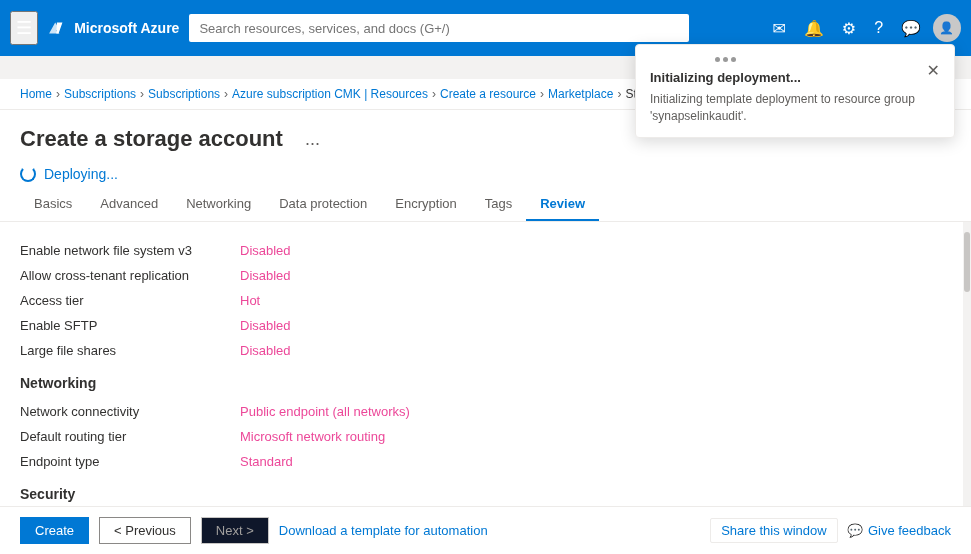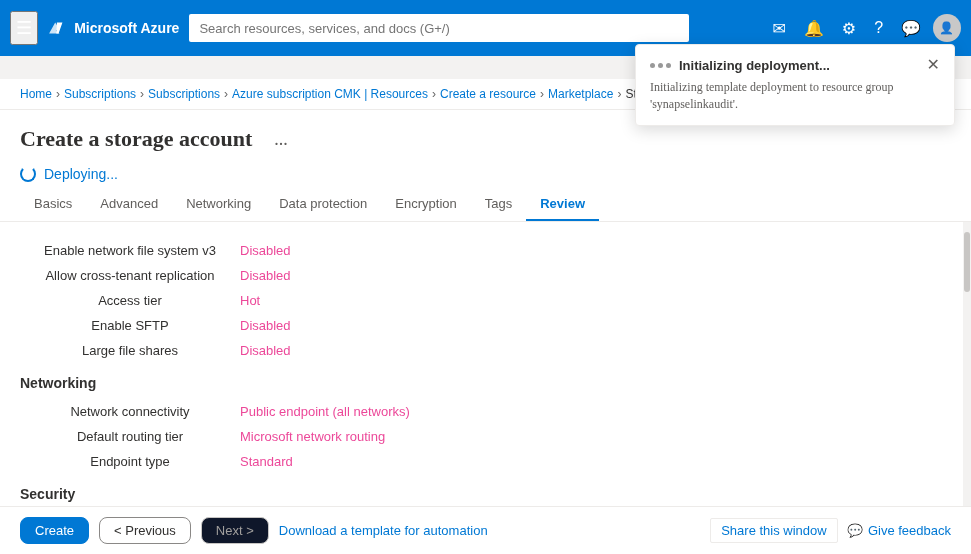--- a/index.html
+++ b/index.html
@@ -95,21 +95,20 @@
     .main-container {
       background: white;
       padding: 0;
       min-height: calc(100vh - 40px - 34px);
     }
     .page-header {
       display: flex;
       align-items: center;
       padding: 16px 20px 8px 20px;
       gap: 22px;
-      font-family: Liberation Serif, serif;
     }
     .page-title {
       font-size: 22px;
       font-weight: 600;
       color: #323130;
     }
     .page-header-dots {
       color: #605e5c;
       font-size: 18px;
       cursor: pointer;
@@ -194,21 +193,20 @@
       font-weight: 600;
       color: #323130;
       margin-top: 12px;
       margin-bottom: 8px;
     }
 
     .info-row {
       display: flex;
       padding: 5px 0;
       border-bottom: none;
-      text-align: center;
     }
     .info-label {
       width: 220px;
       min-width: 220px;
       color: #323130;
       font-size: 13px;
     }
     .info-value {
       color: #ec4899;
       font-size: 13px;
@@ -230,20 +228,21 @@
     .notification-header {
       display: flex;
       align-items: center;
       justify-content: space-between;
       margin-bottom: 6px;
     }
     .notification-title-row {
       display: flex;
       align-items: center;
       gap: 8px;
+      flex-direction: column;
     }
     .notification-dots {
       display: flex;
       gap: 3px;
       align-items: center;
     }
     .notif-dot {
       width: 5px;
       height: 5px;
       border-radius: 50%;
@@ -259,41 +258,40 @@
       border: none;
       font-size: 16px;
       cursor: pointer;
       color: #605e5c;
       line-height: 1;
     }
     .notification-body {
       font-size: 12px;
       color: #605e5c;
       line-height: 1.4;
-      font-family: Liberation Serif, serif;
     }
 
     
     .footer {
       display: flex;
       align-items: center;
       padding: 10px 20px;
       border-top: 1px solid #edebe9;
       background: white;
       gap: 10px;
       position: fixed;
       bottom: 0;
       left: 0;
       right: 0;
     }
     .btn {
       padding: 5px 14px;
       font-size: 13px;
       cursor: pointer;
-      border-radius: 8px;
+      border-radius: 0;
     }
     .btn-primary {
       background: #0078d4;
       color: white;
       border: 1px solid #0078d4;
     }
     .btn-secondary {
       background: white;
       color: #323130;
       border: 1px solid #8a8886;

